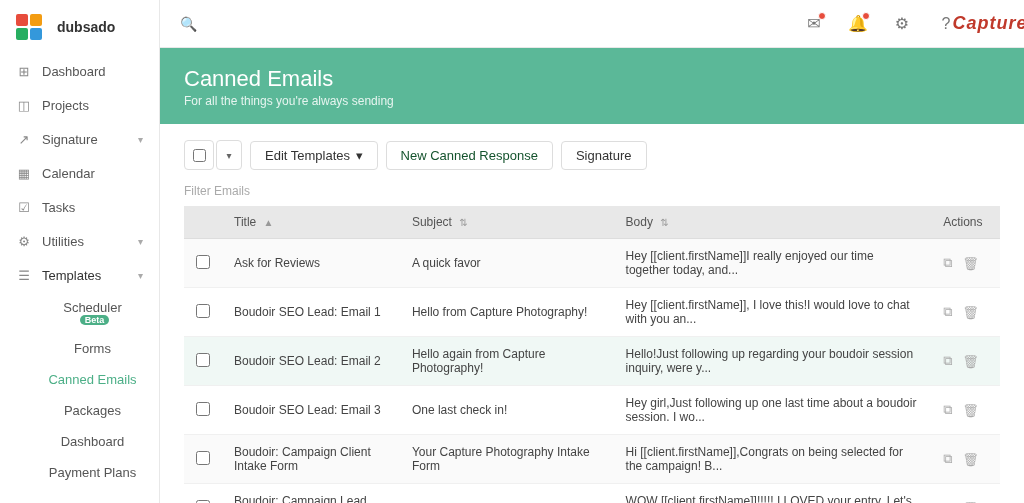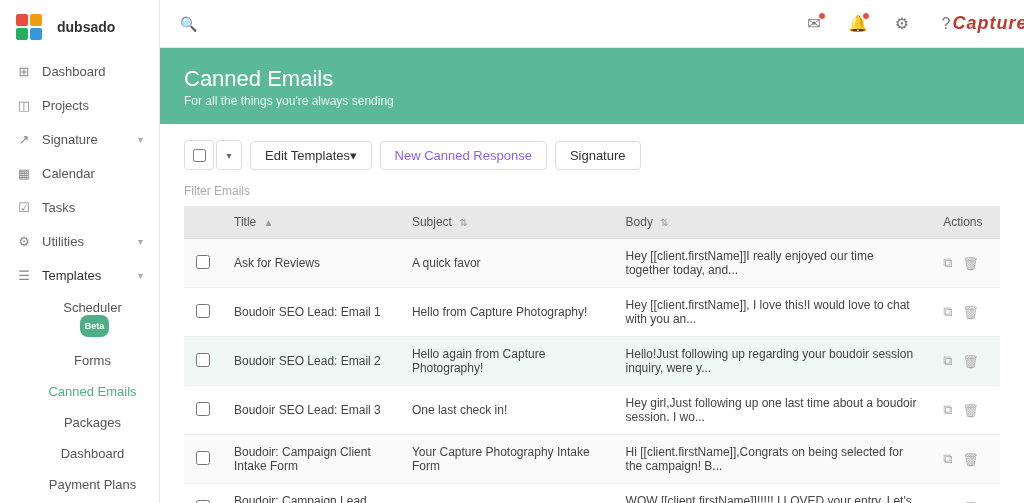--- a/index.html
+++ b/index.html
@@ -67,21 +67,21 @@
       cursor: pointer;
       color: #555;
       font-size: 13px;
       flex-direction: column;
     }
     .sidebar-sub-item.active { color: #4caf87; font-weight: 500; }
     .beta-badge {
       background: #4caf87;
       color: #fff;
       font-size: 9px;
-      padding: 6px 5px;
+      padding: 0 5px;
       border-radius: 8px;
       margin-left: 4px;
       font-weight: 600;
     }
 
     
     .main {
       flex: 1;
       display: flex;
       flex-direction: column;
@@ -199,36 +199,37 @@
       justify-content: center;
       cursor: pointer;
       background: #fff;
       font-size: 10px;
       color: #666;
       margin-left: -6px;
     }
     .btn-edit-templates {
       display: flex;
       align-items: center;
+      gap: 6px;
       background: #fff;
       border: 1px solid #ddd;
       border-radius: 4px;
       padding: 6px 14px;
       cursor: pointer;
       font-size: 13px;
       color: #333;
     }
     .btn-new-canned {
       background: #fff;
       border: 1px solid #ddd;
       border-radius: 4px;
       padding: 6px 14px;
       cursor: pointer;
       font-size: 13px;
-      color: #8b5cf6;
+      color: #14532d;
     }
     .btn-signature {
       background: #fff;
       border: 1px solid #ddd;
       border-radius: 4px;
       padding: 6px 14px;
       cursor: pointer;
       font-size: 13px;
       color: #333;
     }

